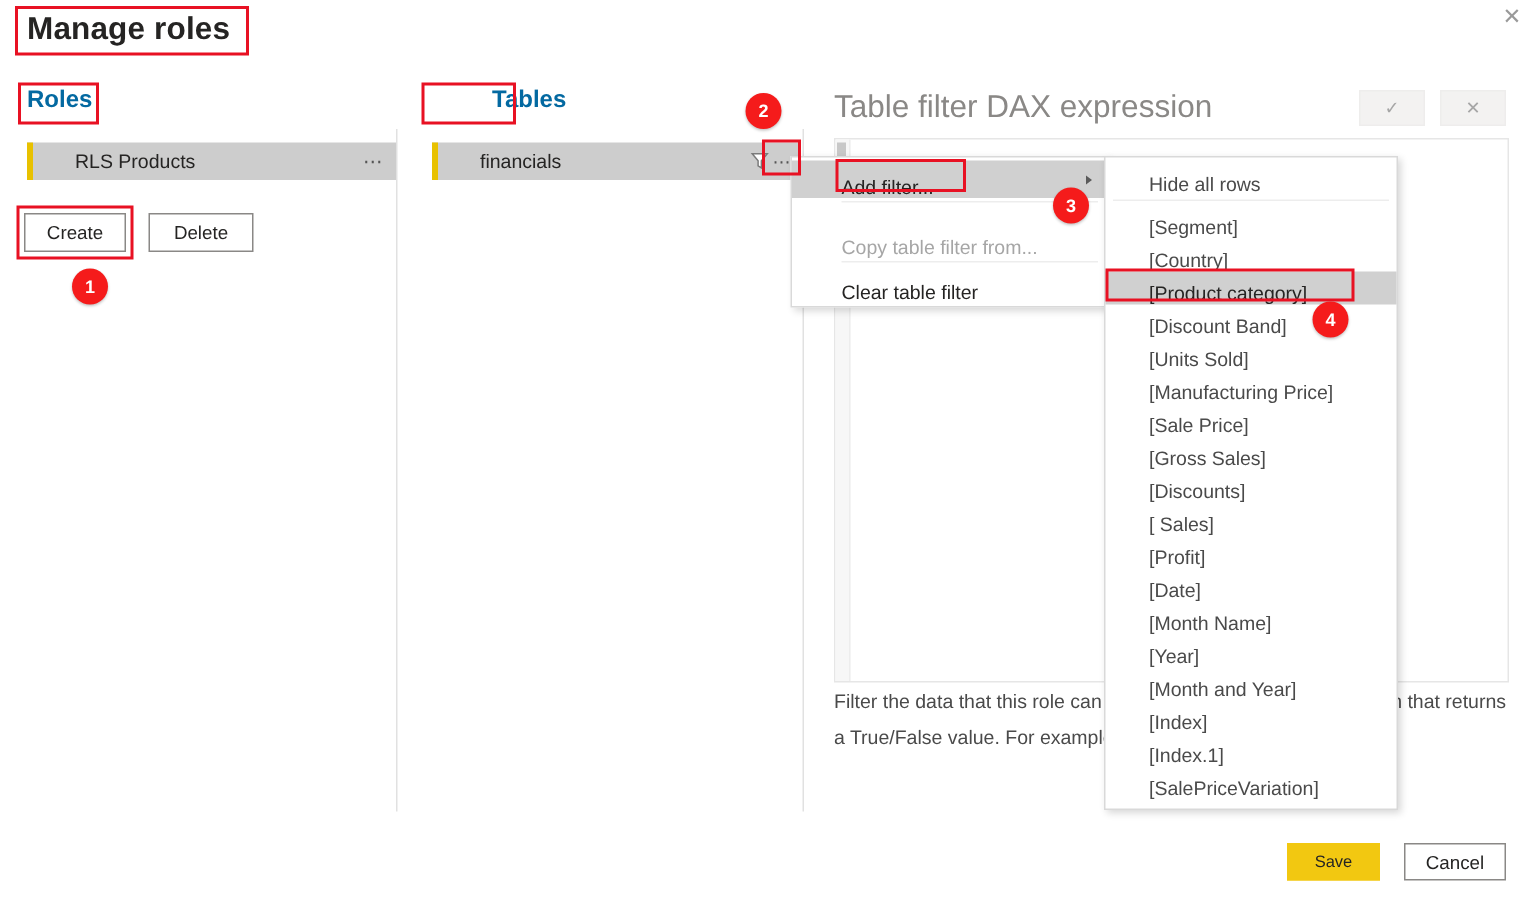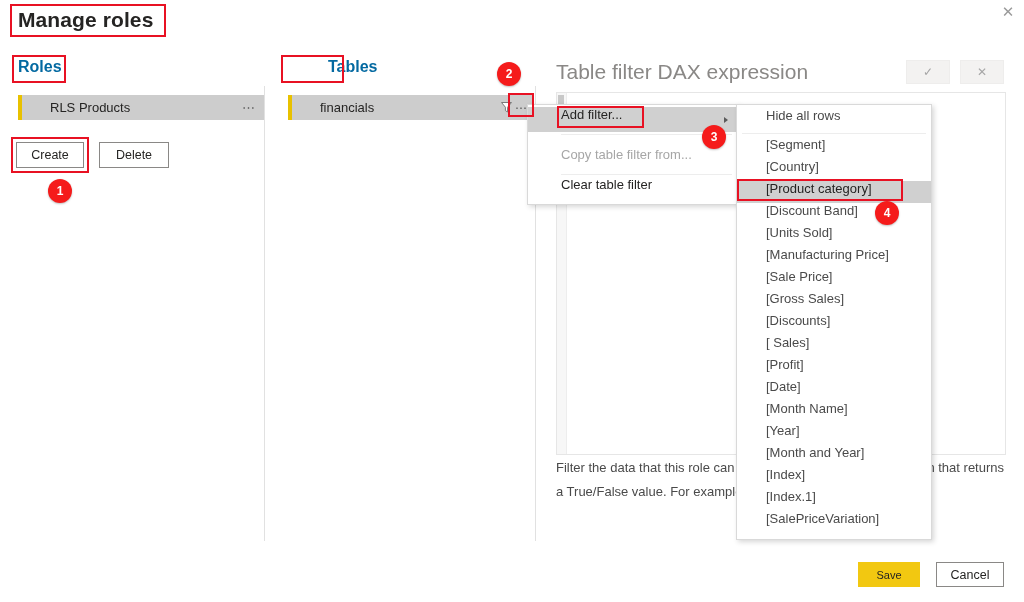--- a/index.html
+++ b/index.html
@@ -204,21 +204,21 @@
     border: 1px solid #d9d9d9;
     box-shadow: 2px 2px 5px rgba(0,0,0,.16);
     padding: 2px 0 2px 0;
     box-sizing: border-box;
     z-index: 40;
   }
   .ctx-item {
     position: relative;
     height: 25px;
     display: flex;
-    align-items: flex-start;
+    align-items: flex-end;
     padding-left: 33px;
     padding-right: 10px;
     font-size: 13px;
     color: #252423;
     box-sizing: border-box;
     cursor: pointer;
   }
   .ctx-item.selected { background: #d0d0d0; }
   .ctx-item.disabled { color: #a6a6a6; cursor: default; margin-top: 12px; }
   .ctx-sep {
@@ -246,21 +246,21 @@
     background: #ffffff;
     border: 1px solid #d9d9d9;
     box-shadow: 2px 2px 5px rgba(0,0,0,.16);
     padding: 3px 0 6px 0;
     box-sizing: border-box;
     z-index: 50;
   }
   .sub-item {
     height: 22px;
     display: flex;
-    align-items: flex-start;
+    align-items: flex-end;
     padding-left: 29px;
     font-size: 13px;
     color: #4a4a4a;
     box-sizing: border-box;
     cursor: pointer;
   }
   .sub-item.selected { background: #d0d0d0; color: #252423; }
   .sub-sep {
     height: 1px;
     background: #ededed;

